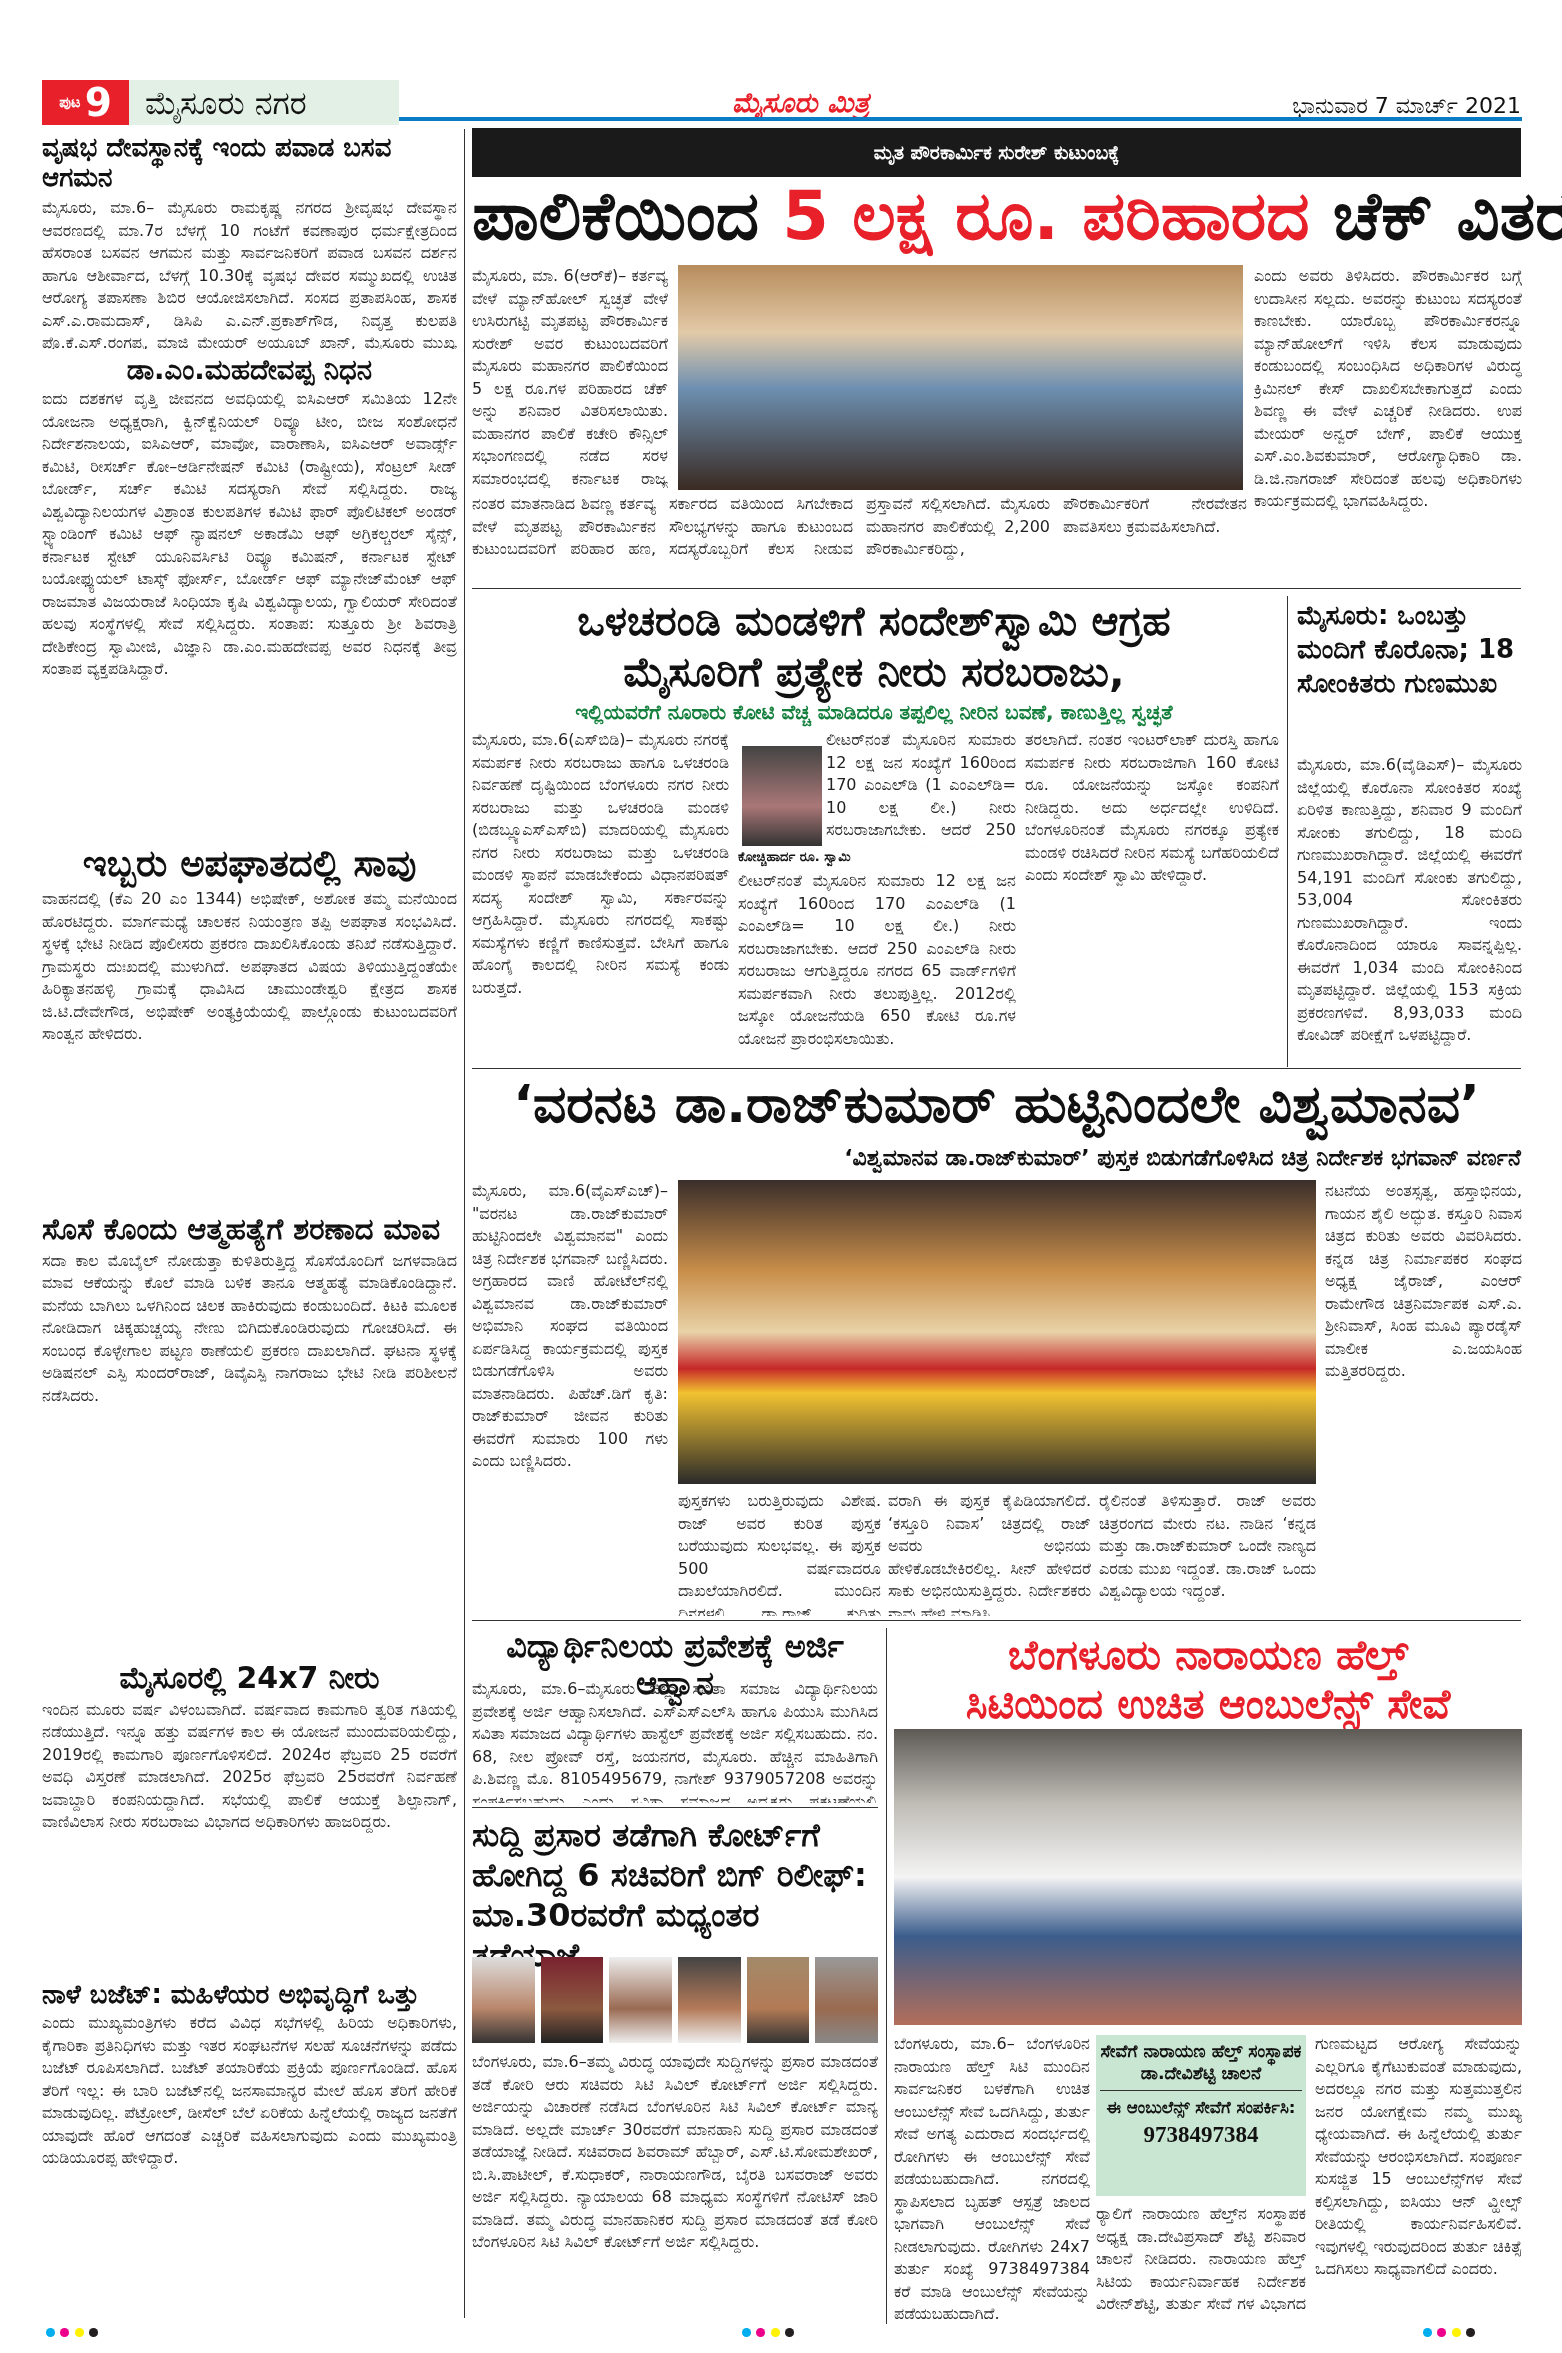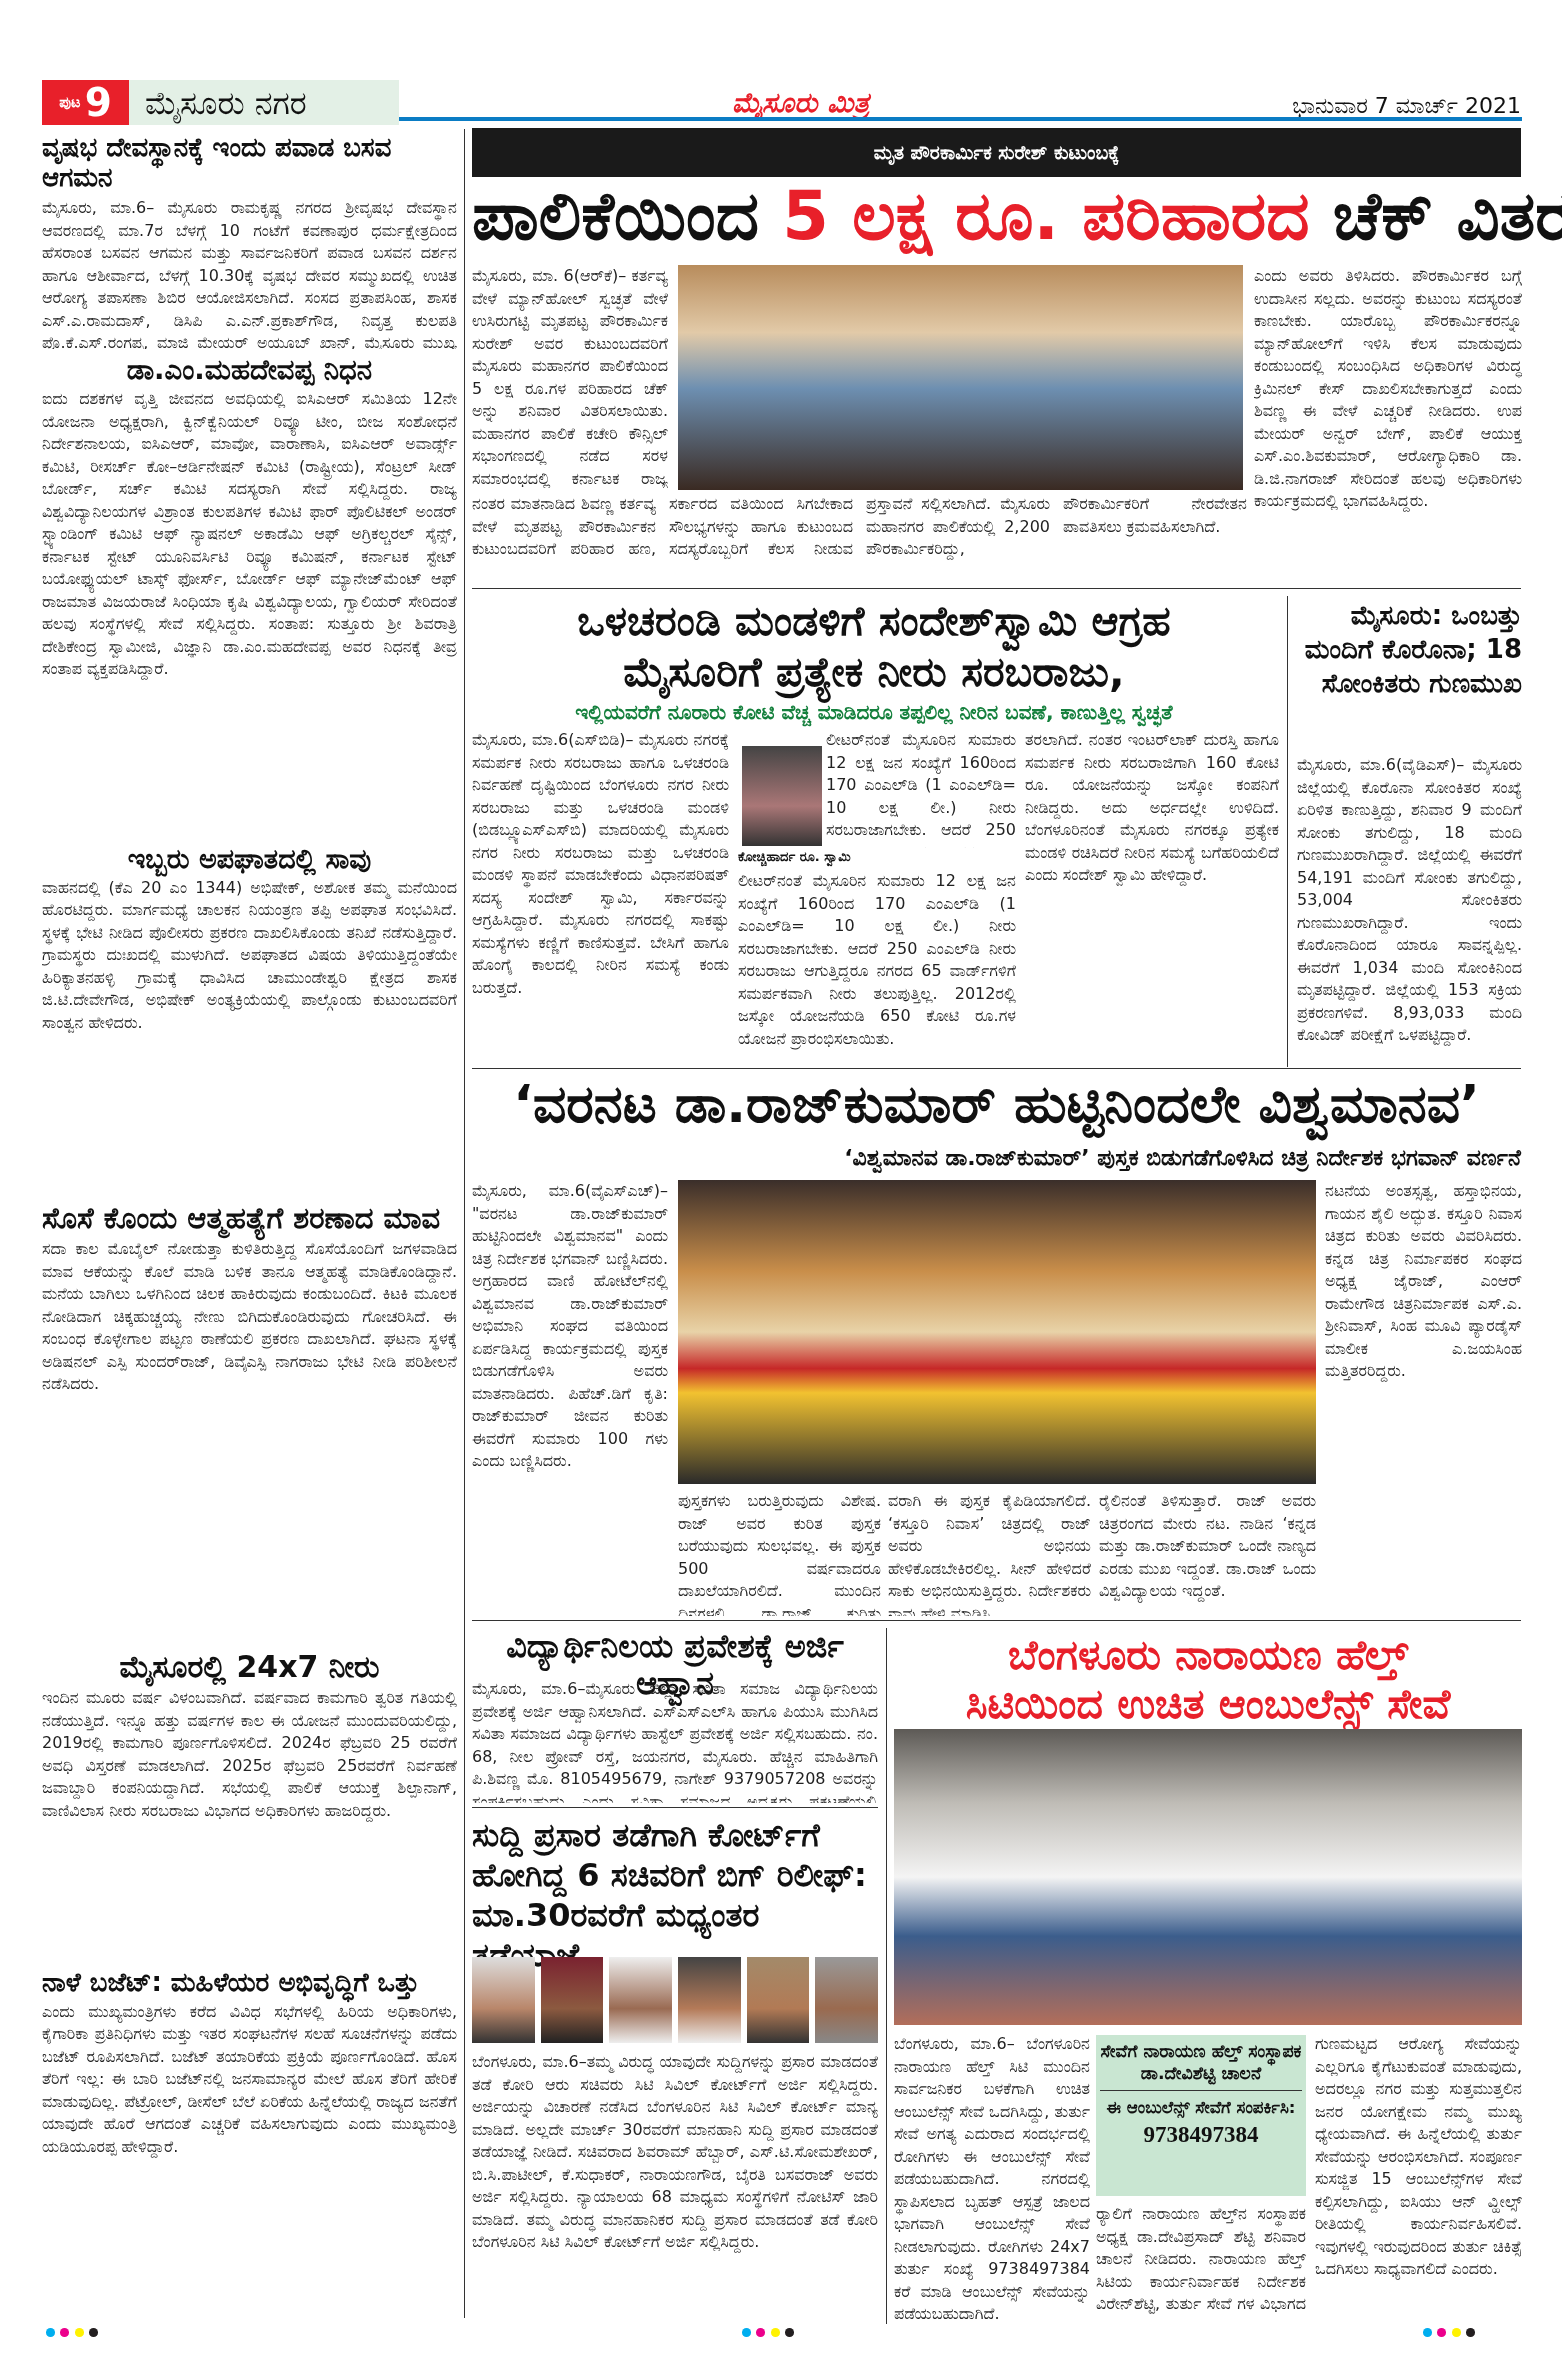--- a/index.html
+++ b/index.html
@@ -24,21 +24,21 @@
 </div>
 <div class="abs" style="left:732px;top:86px;font-size:27.5px;font-style:italic;font-weight:bold;color:#e8202a">ಮೈಸೂರು ಮಿತ್ರ</div>
 <div class="abs" style="left:1159px;top:93px;width:362px;text-align:right;font-size:22px">ಭಾನುವಾರ 7 ಮಾರ್ಚ್ 2021</div>
 <div class="abs" style="left:399px;top:117px;width:1123px;height:4.3px;background:#0a7cc4"></div>
 
 <div class="abs" style="left:42px;top:129px;width:415px;height:2189px">
   <div class="hl" style="font-size:26px;margin-top:4.3px">ವೃಷಭ ದೇವಸ್ಥಾನಕ್ಕೆ ಇಂದು ಪವಾಡ ಬಸವ ಆಗಮನ</div>
   <div class="body-text" style="height:152px;margin-top:4.3px">ಮೈಸೂರು, ಮಾ.6– ಮೈಸೂರು ರಾಮಕೃಷ್ಣ ನಗರದ ಶ್ರೀವೃಷಭ ದೇವಸ್ಥಾನ ಆವರಣದಲ್ಲಿ ಮಾ.7ರ ಬೆಳಗ್ಗೆ 10 ಗಂಟೆಗೆ ಕವಣಾಪುರ ಧರ್ಮಕ್ಷೇತ್ರದಿಂದ ಹೆಸರಾಂತ ಬಸವನ ಆಗಮನ ಮತ್ತು ಸಾರ್ವಜನಿಕರಿಗೆ ಪವಾಡ ಬಸವನ ದರ್ಶನ ಹಾಗೂ ಆಶೀರ್ವಾದ, ಬೆಳಗ್ಗೆ 10.30ಕ್ಕೆ ವೃಷಭ ದೇವರ ಸಮ್ಮುಖದಲ್ಲಿ ಉಚಿತ ಆರೋಗ್ಯ ತಪಾಸಣಾ ಶಿಬಿರ ಆಯೋಜಿಸಲಾಗಿದೆ. ಸಂಸದ ಪ್ರತಾಪಸಿಂಹ, ಶಾಸಕ ಎಸ್.ಎ.ರಾಮದಾಸ್, ಡಿಸಿಪಿ ಎ.ಎನ್.ಪ್ರಕಾಶ್‌ಗೌಡ, ನಿವೃತ್ತ ಕುಲಪತಿ ಪ್ರೊ.ಕೆ.ಎಸ್.ರಂಗಪ್ಪ, ಮಾಜಿ ಮೇಯರ್ ಅಯೂಬ್ ಖಾನ್, ಮೈಸೂರು ಮುಖ್ಯ ಅತಿಥಿಗಳಾಗಿ ಭಾಗವಹಿಸಲಿದ್ದಾರೆ.</div>
   <div class="hl" style="font-size:27.5px;text-align:center;margin-top:4.3px">ಡಾ.ಎಂ.ಮಹದೇವಪ್ಪ ನಿಧನ</div>
   <div class="body-text" style="height:449px;margin-top:2.9px">ಐದು ದಶಕಗಳ ವೃತ್ತಿ ಜೀವನದ ಅವಧಿಯಲ್ಲಿ ಐಸಿಎಆರ್ ಸಮಿತಿಯ 12ನೇ ಯೋಜನಾ ಅಧ್ಯಕ್ಷರಾಗಿ, ಕ್ವಿನ್‌ಕ್ವೆನಿಯಲ್ ರಿವ್ಯೂ ಟೀಂ, ಬೀಜ ಸಂಶೋಧನೆ ನಿರ್ದೇಶನಾಲಯ, ಐಸಿಎಆರ್, ಮಾವೋ, ವಾರಾಣಾಸಿ, ಐಸಿಎಆರ್ ಅವಾರ್ಡ್ಸ್ ಕಮಿಟಿ, ರೀಸರ್ಚ್ ಕೋ–ಆರ್ಡಿನೇಷನ್ ಕಮಿಟಿ (ರಾಷ್ಟ್ರೀಯ), ಸೆಂಟ್ರಲ್ ಸೀಡ್ ಬೋರ್ಡ್, ಸರ್ಚ್ ಕಮಿಟಿ ಸದಸ್ಯರಾಗಿ ಸೇವೆ ಸಲ್ಲಿಸಿದ್ದರು. ರಾಜ್ಯ ವಿಶ್ವವಿದ್ಯಾನಿಲಯಗಳ ವಿಶ್ರಾಂತ ಕುಲಪತಿಗಳ ಕಮಿಟಿ ಫಾರ್ ಪೊಲಿಟಿಕಲ್ ಅಂಡರ್ ಸ್ಟ್ಯಾಂಡಿಂಗ್ ಕಮಿಟಿ ಆಫ್ ನ್ಯಾಷನಲ್ ಅಕಾಡೆಮಿ ಆಫ್ ಅಗ್ರಿಕಲ್ಚರಲ್ ಸೈನ್ಸ್, ಕರ್ನಾಟಕ ಸ್ಟೇಟ್ ಯೂನಿವರ್ಸಿಟಿ ರಿವ್ಯೂ ಕಮಿಷನ್, ಕರ್ನಾಟಕ ಸ್ಟೇಟ್ ಬಯೋಫ್ಯುಯಲ್ ಟಾಸ್ಕ್ ಫೋರ್ಸ್, ಬೋರ್ಡ್ ಆಫ್ ಮ್ಯಾನೇಜ್‌ಮೆಂಟ್ ಆಫ್ ರಾಜಮಾತ ವಿಜಯರಾಜೆ ಸಿಂಧಿಯಾ ಕೃಷಿ ವಿಶ್ವವಿದ್ಯಾಲಯ, ಗ್ವಾಲಿಯರ್ ಸೇರಿದಂತೆ ಹಲವು ಸಂಸ್ಥೆಗಳಲ್ಲಿ ಸೇವೆ ಸಲ್ಲಿಸಿದ್ದರು. ಸಂತಾಪ: ಸುತ್ತೂರು ಶ್ರೀ ಶಿವರಾತ್ರಿ ದೇಶಿಕೇಂದ್ರ ಸ್ವಾಮೀಜಿ, ವಿಜ್ಞಾನಿ ಡಾ.ಎಂ.ಮಹದೇವಪ್ಪ ಅವರ ನಿಧನಕ್ಕೆ ತೀವ್ರ ಸಂತಾಪ ವ್ಯಕ್ತಪಡಿಸಿದ್ದಾರೆ.</div>
-  <div class="hl" style="font-size:27px;text-align:center;margin-top:5.8px">ಇಬ್ಬರು ಅಪಘಾತದಲ್ಲಿ ಸಾವು</div>
+  <div class="hl" style="font-size:37px;text-align:center;margin-top:5.8px">ಇಬ್ಬರು ಅಪಘಾತದಲ್ಲಿ ಸಾವು</div>
   <div class="body-text" style="height:304px;margin-top:2.9px">ವಾಹನದಲ್ಲಿ (ಕೆಎ 20 ಎಂ 1344) ಅಭಿಷೇಕ್, ಅಶೋಕ ತಮ್ಮ ಮನೆಯಿಂದ ಹೊರಟಿದ್ದರು. ಮಾರ್ಗಮಧ್ಯೆ ಚಾಲಕನ ನಿಯಂತ್ರಣ ತಪ್ಪಿ ಅಪಘಾತ ಸಂಭವಿಸಿದೆ. ಸ್ಥಳಕ್ಕೆ ಭೇಟಿ ನೀಡಿದ ಪೊಲೀಸರು ಪ್ರಕರಣ ದಾಖಲಿಸಿಕೊಂಡು ತನಿಖೆ ನಡೆಸುತ್ತಿದ್ದಾರೆ. ಗ್ರಾಮಸ್ಥರು ದುಃಖದಲ್ಲಿ ಮುಳುಗಿದೆ. ಅಪಘಾತದ ವಿಷಯ ತಿಳಿಯುತ್ತಿದ್ದಂತೆಯೇ ಹಿರಿಕ್ಯಾತನಹಳ್ಳಿ ಗ್ರಾಮಕ್ಕೆ ಧಾವಿಸಿದ ಚಾಮುಂಡೇಶ್ವರಿ ಕ್ಷೇತ್ರದ ಶಾಸಕ ಜಿ.ಟಿ.ದೇವೇಗೌಡ, ಅಭಿಷೇಕ್ ಅಂತ್ಯಕ್ರಿಯೆಯಲ್ಲಿ ಪಾಲ್ಗೊಂಡು ಕುಟುಂಬದವರಿಗೆ ಸಾಂತ್ವನ ಹೇಳಿದರು.</div>
   <div class="hl" style="font-size:29px;margin-top:21px">ಸೊಸೆ ಕೊಂದು ಆತ್ಮಹತ್ಯೆಗೆ ಶರಣಾದ ಮಾವ</div>
   <div class="body-text" style="height:406px;margin-top:2.9px">ಸದಾ ಕಾಲ ಮೊಬೈಲ್ ನೋಡುತ್ತಾ ಕುಳಿತಿರುತ್ತಿದ್ದ ಸೊಸೆಯೊಂದಿಗೆ ಜಗಳವಾಡಿದ ಮಾವ ಆಕೆಯನ್ನು ಕೊಲೆ ಮಾಡಿ ಬಳಿಕ ತಾನೂ ಆತ್ಮಹತ್ಯೆ ಮಾಡಿಕೊಂಡಿದ್ದಾನೆ. ಮನೆಯ ಬಾಗಿಲು ಒಳಗಿನಿಂದ ಚಿಲಕ ಹಾಕಿರುವುದು ಕಂಡುಬಂದಿದೆ. ಕಿಟಕಿ ಮೂಲಕ ನೋಡಿದಾಗ ಚಿಕ್ಕಹುಚ್ಚಯ್ಯ ನೇಣು ಬಿಗಿದುಕೊಂಡಿರುವುದು ಗೋಚರಿಸಿದೆ. ಈ ಸಂಬಂಧ ಕೊಳ್ಳೇಗಾಲ ಪಟ್ಟಣ ಠಾಣೆಯಲಿ ಪ್ರಕರಣ ದಾಖಲಾಗಿದೆ. ಘಟನಾ ಸ್ಥಳಕ್ಕೆ ಅಡಿಷನಲ್ ಎಸ್ಪಿ ಸುಂದರ್‌ರಾಜ್, ಡಿವೈಎಸ್ಪಿ ನಾಗರಾಜು ಭೇಟಿ ನೀಡಿ ಪರಿಶೀಲನೆ ನಡೆಸಿದರು.</div>
   <div class="hl" style="font-size:30px;text-align:center;margin-top:5.8px">ಮೈಸೂರಲ್ಲಿ 24x7 ನೀರು</div>
   <div class="body-text" style="height:275px;margin-top:2.9px">ಇಂದಿನ ಮೂರು ವರ್ಷ ವಿಳಂಬವಾಗಿದೆ. ವರ್ಷವಾದ ಕಾಮಗಾರಿ ತ್ವರಿತ ಗತಿಯಲ್ಲಿ ನಡೆಯುತ್ತಿದೆ. ಇನ್ನೂ ಹತ್ತು ವರ್ಷಗಳ ಕಾಲ ಈ ಯೋಜನೆ ಮುಂದುವರಿಯಲಿದ್ದು, 2019ರಲ್ಲಿ ಕಾಮಗಾರಿ ಪೂರ್ಣಗೊಳಿಸಲಿದೆ. 2024ರ ಫೆಬ್ರವರಿ 25 ರವರೆಗೆ ಅವಧಿ ವಿಸ್ತರಣೆ ಮಾಡಲಾಗಿದೆ. 2025ರ ಫೆಬ್ರವರಿ 25ರವರೆಗೆ ನಿರ್ವಹಣೆ ಜವಾಬ್ದಾರಿ ಕಂಪನಿಯದ್ದಾಗಿದೆ. ಸಭೆಯಲ್ಲಿ ಪಾಲಿಕೆ ಆಯುಕ್ತೆ ಶಿಲ್ಪಾನಾಗ್, ವಾಣಿವಿಲಾಸ ನೀರು ಸರಬರಾಜು ವಿಭಾಗದ ಅಧಿಕಾರಿಗಳು ಹಾಜರಿದ್ದರು.</div>
   <div class="hl" style="font-size:26px;margin-top:5.8px">ನಾಳೆ ಬಜೆಟ್: ಮಹಿಳೆಯರ ಅಭಿವೃದ್ಧಿಗೆ ಒತ್ತು</div>
   <div class="body-text" style="height:406px;margin-top:2.9px">ಎಂದು ಮುಖ್ಯಮಂತ್ರಿಗಳು ಕರೆದ ವಿವಿಧ ಸಭೆಗಳಲ್ಲಿ ಹಿರಿಯ ಅಧಿಕಾರಿಗಳು, ಕೈಗಾರಿಕಾ ಪ್ರತಿನಿಧಿಗಳು ಮತ್ತು ಇತರ ಸಂಘಟನೆಗಳ ಸಲಹೆ ಸೂಚನೆಗಳನ್ನು ಪಡೆದು ಬಜೆಟ್ ರೂಪಿಸಲಾಗಿದೆ. ಬಜೆಟ್ ತಯಾರಿಕೆಯ ಪ್ರಕ್ರಿಯೆ ಪೂರ್ಣಗೊಂಡಿದೆ. ಹೊಸ ತೆರಿಗೆ ಇಲ್ಲ: ಈ ಬಾರಿ ಬಜೆಟ್‌ನಲ್ಲಿ ಜನಸಾಮಾನ್ಯರ ಮೇಲೆ ಹೊಸ ತೆರಿಗೆ ಹೇರಿಕೆ ಮಾಡುವುದಿಲ್ಲ. ಪೆಟ್ರೋಲ್, ಡೀಸೆಲ್ ಬೆಲೆ ಏರಿಕೆಯ ಹಿನ್ನೆಲೆಯಲ್ಲಿ ರಾಜ್ಯದ ಜನತೆಗೆ ಯಾವುದೇ ಹೊರೆ ಆಗದಂತೆ ಎಚ್ಚರಿಕೆ ವಹಿಸಲಾಗುವುದು ಎಂದು ಮುಖ್ಯಮಂತ್ರಿ ಯಡಿಯೂರಪ್ಪ ಹೇಳಿದ್ದಾರೆ.</div>
 </div>
 <div class="rule-v" style="left:464px;top:129px;height:2189px"></div>
 
@@ -62,21 +62,21 @@
 </div>
 <div class="abs" style="left:472px;top:700px;width:804px;text-align:center;font-size:20px;font-weight:bold;color:#15803d">ಇಲ್ಲಿಯವರೆಗೆ ನೂರಾರು ಕೋಟಿ ವೆಚ್ಚ ಮಾಡಿದರೂ ತಪ್ಪಲಿಲ್ಲ ನೀರಿನ ಬವಣೆ, ಕಾಣುತ್ತಿಲ್ಲ ಸ್ವಚ್ಛತೆ</div>
 <div class="abs body-text" style="left:472px;top:729px;width:257px;height:333px">ಮೈಸೂರು, ಮಾ.6(ಎಸ್‌ಬಿಡಿ)– ಮೈಸೂರು ನಗರಕ್ಕೆ ಸಮರ್ಪಕ ನೀರು ಸರಬರಾಜು ಹಾಗೂ ಒಳಚರಂಡಿ ನಿರ್ವಹಣೆ ದೃಷ್ಟಿಯಿಂದ ಬೆಂಗಳೂರು ನಗರ ನೀರು ಸರಬರಾಜು ಮತ್ತು ಒಳಚರಂಡಿ ಮಂಡಳಿ (ಬಿಡಬ್ಲ್ಯೂಎಸ್‌ಎಸ್‌ಬಿ) ಮಾದರಿಯಲ್ಲಿ ಮೈಸೂರು ನಗರ ನೀರು ಸರಬರಾಜು ಮತ್ತು ಒಳಚರಂಡಿ ಮಂಡಳಿ ಸ್ಥಾಪನೆ ಮಾಡಬೇಕೆಂದು ವಿಧಾನಪರಿಷತ್ ಸದಸ್ಯ ಸಂದೇಶ್ ಸ್ವಾಮಿ, ಸರ್ಕಾರವನ್ನು ಆಗ್ರಹಿಸಿದ್ದಾರೆ. ಮೈಸೂರು ನಗರದಲ್ಲಿ ಸಾಕಷ್ಟು ಸಮಸ್ಯೆಗಳು ಕಣ್ಣಿಗೆ ಕಾಣಿಸುತ್ತವೆ. ಬೇಸಿಗೆ ಹಾಗೂ ಹೊಂಗೈ ಕಾಲದಲ್ಲಿ ನೀರಿನ ಸಮಸ್ಯೆ ಕಂಡು ಬರುತ್ತದೆ.</div>
 <div class="abs photo" style="left:742px;top:746px;width:80px;height:100px;background:linear-gradient(180deg,#444 0%,#a77 60%,#333 100%)"></div>
 <div class="abs" style="left:738px;top:849px;width:275px;font-size:13px;font-weight:bold">ಕೋಚ್ಚಿಹಾರ್ದ ರೂ. ಸ್ವಾಮಿ</div>
 <div class="abs body-text" style="left:826px;top:729px;width:190px;height:119px">ಲೀಟರ್‌ನಂತೆ ಮೈಸೂರಿನ ಸುಮಾರು 12 ಲಕ್ಷ ಜನ ಸಂಖ್ಯೆಗೆ 160ರಿಂದ 170 ಎಂಎಲ್‌ಡಿ (1 ಎಂಎಲ್‌ಡಿ= 10 ಲಕ್ಷ ಲೀ.) ನೀರು ಸರಬರಾಜಾಗಬೇಕು. ಆದರೆ 250 ಎಂಎಲ್‌ಡಿ ನೀರು ಸರಬರಾಜು ಆಗುತ್ತಿದ್ದರೂ ನಗರದ 65 ವಾರ್ಡ್‌ಗಳಿಗೆ ಸಮರ್ಪಕವಾಗಿ ನೀರು ತಲುಪುತ್ತಿಲ್ಲ. 2012ರಲ್ಲಿ ಜಸ್ಕೋ ಯೋಜನೆಯಡಿ 650 ಕೋಟಿ ರೂ.ಗಳ ಯೋಜನೆ ಪ್ರಾರಂಭಿಸಲಾಯಿತು.</div>
 <div class="abs body-text" style="left:738px;top:870px;width:278px;height:193px">ಲೀಟರ್‌ನಂತೆ ಮೈಸೂರಿನ ಸುಮಾರು 12 ಲಕ್ಷ ಜನ ಸಂಖ್ಯೆಗೆ 160ರಿಂದ 170 ಎಂಎಲ್‌ಡಿ (1 ಎಂಎಲ್‌ಡಿ= 10 ಲಕ್ಷ ಲೀ.) ನೀರು ಸರಬರಾಜಾಗಬೇಕು. ಆದರೆ 250 ಎಂಎಲ್‌ಡಿ ನೀರು ಸರಬರಾಜು ಆಗುತ್ತಿದ್ದರೂ ನಗರದ 65 ವಾರ್ಡ್‌ಗಳಿಗೆ ಸಮರ್ಪಕವಾಗಿ ನೀರು ತಲುಪುತ್ತಿಲ್ಲ. 2012ರಲ್ಲಿ ಜಸ್ಕೋ ಯೋಜನೆಯಡಿ 650 ಕೋಟಿ ರೂ.ಗಳ ಯೋಜನೆ ಪ್ರಾರಂಭಿಸಲಾಯಿತು.</div>
 <div class="abs body-text" style="left:1025px;top:729px;width:254px;height:333px">ತರಲಾಗಿದೆ. ನಂತರ ಇಂಟರ್‌ಲಾಕ್ ದುರಸ್ತಿ ಹಾಗೂ ಸಮರ್ಪಕ ನೀರು ಸರಬರಾಜಿಗಾಗಿ 160 ಕೋಟಿ ರೂ. ಯೋಜನೆಯನ್ನು ಜಸ್ಕೋ ಕಂಪನಿಗೆ ನೀಡಿದ್ದರು. ಅದು ಅರ್ಧದಲ್ಲೇ ಉಳಿದಿದೆ. ಬೆಂಗಳೂರಿನಂತೆ ಮೈಸೂರು ನಗರಕ್ಕೂ ಪ್ರತ್ಯೇಕ ಮಂಡಳಿ ರಚಿಸಿದರೆ ನೀರಿನ ಸಮಸ್ಯೆ ಬಗೆಹರಿಯಲಿದೆ ಎಂದು ಸಂದೇಶ್ ಸ್ವಾಮಿ ಹೇಳಿದ್ದಾರೆ.</div>
 <div class="rule-v" style="left:1287px;top:596px;height:471px"></div>
 
-<div class="abs hl" style="left:1297px;top:599px;width:225px;text-align:right;font-size:26px;line-height:1.3">ಮೈಸೂರು: ಒಂಬತ್ತು ಮಂದಿಗೆ ಕೊರೊನಾ; 18 ಸೋಂಕಿತರು ಗುಣಮುಖ</div>
+<div class="abs hl" style="left:1297px;top:599px;width:225px;text-align:left;font-size:26px;line-height:1.3">ಮೈಸೂರು: ಒಂಬತ್ತು ಮಂದಿಗೆ ಕೊರೊನಾ; 18 ಸೋಂಕಿತರು ಗುಣಮುಖ</div>
 <div class="abs body-text" style="left:1297px;top:754px;width:225px;height:309px">ಮೈಸೂರು, ಮಾ.6(ವೈಡಿಎಸ್)– ಮೈಸೂರು ಜಿಲ್ಲೆಯಲ್ಲಿ ಕೊರೊನಾ ಸೋಂಕಿತರ ಸಂಖ್ಯೆ ಏರಿಳಿತ ಕಾಣುತ್ತಿದ್ದು, ಶನಿವಾರ 9 ಮಂದಿಗೆ ಸೋಂಕು ತಗುಲಿದ್ದು, 18 ಮಂದಿ ಗುಣಮುಖರಾಗಿದ್ದಾರೆ. ಜಿಲ್ಲೆಯಲ್ಲಿ ಈವರೆಗೆ 54,191 ಮಂದಿಗೆ ಸೋಂಕು ತಗುಲಿದ್ದು, 53,004 ಸೋಂಕಿತರು ಗುಣಮುಖರಾಗಿದ್ದಾರೆ. ಇಂದು ಕೊರೊನಾದಿಂದ ಯಾರೂ ಸಾವನ್ನಪ್ಪಿಲ್ಲ. ಈವರೆಗೆ 1,034 ಮಂದಿ ಸೋಂಕಿನಿಂದ ಮೃತಪಟ್ಟಿದ್ದಾರೆ. ಜಿಲ್ಲೆಯಲ್ಲಿ 153 ಸಕ್ರಿಯ ಪ್ರಕರಣಗಳಿವೆ. 8,93,033 ಮಂದಿ ಕೋವಿಡ್ ಪರೀಕ್ಷೆಗೆ ಒಳಪಟ್ಟಿದ್ದಾರೆ.</div>
 <div class="rule-h" style="left:472px;top:1068px;width:1049px"></div>
 
 <div class="abs hl" style="left:472px;top:1075px;width:1049px;text-align:center;font-size:52px;white-space:nowrap">‘ವರನಟ ಡಾ.ರಾಜ್‌ಕುಮಾರ್ ಹುಟ್ಟಿನಿಂದಲೇ ವಿಶ್ವಮಾನವ’</div>
 <div class="abs" style="left:472px;top:1145px;width:1049px;text-align:right;font-size:22px;font-weight:bold">‘ವಿಶ್ವಮಾನವ ಡಾ.ರಾಜ್‌ಕುಮಾರ್’ ಪುಸ್ತಕ ಬಿಡುಗಡೆಗೊಳಿಸಿದ ಚಿತ್ರ ನಿರ್ದೇಶಕ ಭಗವಾನ್ ವರ್ಣನೆ</div>
 <div class="abs body-text" style="left:472px;top:1180px;width:196px;height:435px">ಮೈಸೂರು, ಮಾ.6(ವೈಎಸ್‌ಎಚ್)– "ವರನಟ ಡಾ.ರಾಜ್‌ಕುಮಾರ್ ಹುಟ್ಟಿನಿಂದಲೇ ವಿಶ್ವಮಾನವ" ಎಂದು ಚಿತ್ರ ನಿರ್ದೇಶಕ ಭಗವಾನ್ ಬಣ್ಣಿಸಿದರು. ಅಗ್ರಹಾರದ ವಾಣಿ ಹೋಟೆಲ್‌ನಲ್ಲಿ ವಿಶ್ವಮಾನವ ಡಾ.ರಾಜ್‌ಕುಮಾರ್ ಅಭಿಮಾನಿ ಸಂಘದ ವತಿಯಿಂದ ಏರ್ಪಡಿಸಿದ್ದ ಕಾರ್ಯಕ್ರಮದಲ್ಲಿ ಪುಸ್ತಕ ಬಿಡುಗಡೆಗೊಳಿಸಿ ಅವರು ಮಾತನಾಡಿದರು. ಪಿಹೆಚ್.ಡಿಗೆ ಕೃತಿ: ರಾಜ್‌ಕುಮಾರ್ ಜೀವನ ಕುರಿತು ಈವರೆಗೆ ಸುಮಾರು 100 ಗಳು ಎಂದು ಬಣ್ಣಿಸಿದರು.</div>
 <div class="abs photo" style="left:678px;top:1180px;width:638px;height:304px;background:linear-gradient(180deg,#3a2e2a 0%,#c98e4a 30%,#e8d3a8 50%,#c62828 62%,#f2c230 70%,#2a2a2a 100%)"></div>
 <div class="abs body-text" style="left:678px;top:1490px;width:203px;height:126px">ಪುಸ್ತಕಗಳು ಬರುತ್ತಿರುವುದು ವಿಶೇಷ. ರಾಜ್ ಅವರ ಕುರಿತ ಪುಸ್ತಕ ಬರೆಯುವುದು ಸುಲಭವಲ್ಲ. ಈ ಪುಸ್ತಕ 500 ವರ್ಷವಾದರೂ ದಾಖಲೆಯಾಗಿರಲಿದೆ. ಮುಂದಿನ ದಿನಗಳಲ್ಲಿ ಡಾ.ರಾಜ್ ಕುರಿತು ಸಂಶೋಧನೆ ಮಾಡು</div>
 <div class="abs body-text" style="left:888px;top:1490px;width:203px;height:126px">ವರಾಗಿ ಈ ಪುಸ್ತಕ ಕೈಪಿಡಿಯಾಗಲಿದೆ. ‘ಕಸ್ತೂರಿ ನಿವಾಸ’ ಚಿತ್ರದಲ್ಲಿ ರಾಜ್ ಅವರು ಅಭಿನಯ ಹೇಳಿಕೊಡಬೇಕಿರಲಿಲ್ಲ. ಸೀನ್ ಹೇಳಿದರೆ ಸಾಕು ಅಭಿನಯಿಸುತ್ತಿದ್ದರು. ನಿರ್ದೇಶಕರು ನಾವು ಹೇಳಿ ಮಾಡಿಸಿ</div>
 <div class="abs body-text" style="left:1099px;top:1490px;width:217px;height:126px">ರೈಲಿನಂತೆ ತಿಳಿಸುತ್ತಾರೆ. ರಾಜ್ ಅವರು ಚಿತ್ರರಂಗದ ಮೇರು ನಟ. ನಾಡಿನ ‘ಕನ್ನಡ ಮತ್ತು ಡಾ.ರಾಜ್‌ಕುಮಾರ್ ಒಂದೇ ನಾಣ್ಯದ ಎರಡು ಮುಖ ಇದ್ದಂತೆ. ಡಾ.ರಾಜ್ ಒಂದು ವಿಶ್ವವಿದ್ಯಾಲಯ ಇದ್ದಂತೆ.</div>

